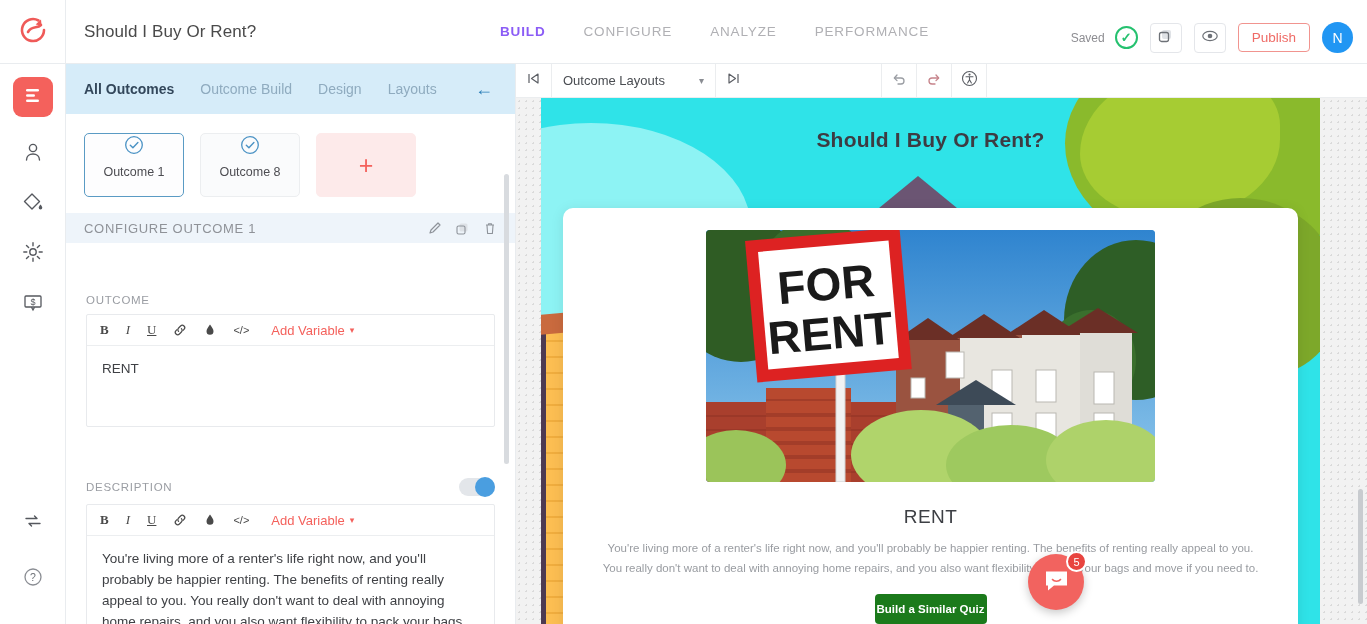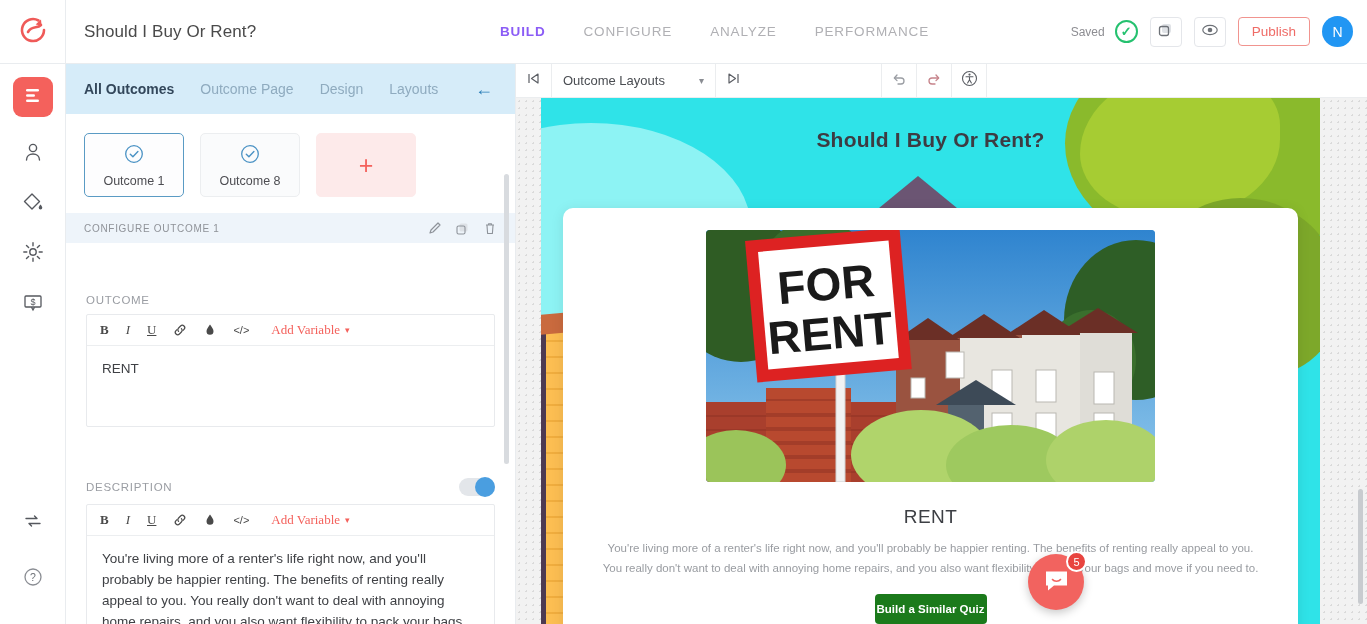--- a/index.html
+++ b/index.html
@@ -27,21 +27,21 @@
   .nav-tabs {
     position: absolute; left: 500px; top: 0; height: 63px;
     display: flex; align-items: center; gap: 38px;
   }
   .nav-tab {
     font-size: 13.5px; letter-spacing: .85px; color: #b0b0b4;
     cursor: pointer; font-weight: 400;
   }
   .nav-tab.active { color: #8b5cf6; font-weight: 700; }
   .header-right {
-    position: absolute; right: 14px; top: 0; height: 63px;
+    position: absolute; right: 14px; top: 6px; height: 63px;
     display: flex; align-items: center; gap: 12px;
   }
   .saved-label { font-size: 12px; color: #8d8d92; }
   .check-circle {
     width: 23px; height: 23px; border-radius: 50%;
     border: 2px solid #25c16f; display: flex; align-items: center;
     justify-content: center; color: #25c16f; font-size: 13px;
     font-weight: bold; line-height: 1; margin-left: -2px;
   }
   .icon-btn {
@@ -83,34 +83,34 @@
   }
   .panel-tab { font-size: 14px; color: #8fabbf; cursor: pointer; }
   .panel-tab.active { color: #33475b; font-weight: 600; }
   .panel-back {
     position: absolute; right: 22px; top: 50%; transform: translateY(-50%);
     cursor: pointer; color: #2c7fb8; font-size: 18px; line-height: 1;
   }
   .outcome-cards { display: flex; gap: 16px; padding: 19px 18px 16px 18px; }
   .ocard {
     width: 100px; height: 64px; border-radius: 5px; display: flex;
-    flex-direction: column; align-items: center; justify-content: center;
+    flex-direction: column; align-items: center; 
     gap: 5px; cursor: pointer; background: #fafbfc; border: 1px solid #eceef0;
   }
   .ocard.active { border: 1.5px solid #5a9bc4; background: #fdfdfe; }
   .ocard-label { font-size: 12.5px; color: #4d4d52; }
   .ocard.add { background: #fdeaea; border: 1px solid #fdeaea;
     justify-content: center; }
   .plus { color: #f4615c; font-size: 25px; line-height: 1; font-weight: 300; }
 
   .configure-bar {
     height: 30px; background: #eef4fa; display: flex; align-items: center;
     padding: 0 18px; justify-content: space-between;
   }
-  .configure-title { font-size: 10px; letter-spacing: .7px; color: #8f9298; }
+  .configure-title { font-size: 13px; letter-spacing: .7px; color: #8f9298; }
   .configure-icons { display: flex; gap: 13px; align-items: center; }
   .configure-icons span { cursor: pointer; display: flex; }
 
   .field-block { padding: 16px 20px 0 20px; margin-top: 35px; }
   .field-label {
     font-size: 11.5px; letter-spacing: .7px; color: #9a9da3; margin-bottom: 8px;
     display: flex; align-items: center; justify-content: space-between;
   }
   .toggle {
     width: 36px; height: 18px; border-radius: 10px; background: #e3e6ea;
@@ -121,21 +121,21 @@
     border-radius: 50%; background: #4a9ee0;
   }
   .rte { border: 1px solid #e8eaed; border-radius: 2px; background: #fff; }
   .rte-toolbar {
     display: flex; align-items: center; gap: 17px; padding: 7px 13px;
     border-bottom: 1px solid #eceef0; font-size: 13px; color: #4a4a4a;
   }
   .rte-toolbar .tool { cursor: pointer; display: flex; align-items: center; }
   .add-variable {
     color: #f4615c; font-size: 13px; cursor: pointer; display: flex;
-    align-items: center; gap: 5px; margin-left: 5px; font-family: Liberation Serif, serif;
+    align-items: center; gap: 5px; margin-left: 5px;
   }
   .rte-body {
     min-height: 80px; padding: 13px 15px; font-size: 13.5px; color: #3f4145;
     line-height: 1.55;
   }
   .rte-body.tall { min-height: 120px; }
   .panel-scroll {
     position: absolute; right: 6px; top: 110px; width: 5px; height: 290px;
     background: #d8dbdf; border-radius: 3px;
   }
@@ -386,21 +386,21 @@
         </svg>
       </span>
     </div>
     <div style="height:25px"></div>
   </div>
 
   <div class="panel">
 
     <div class="panel-tabs">
       <div class="panel-tab active">All Outcomes</div>
-      <div class="panel-tab">Outcome Page</div>
+      <div class="panel-tab">Outcome Build</div>
       <div class="panel-tab">Design</div>
       <div class="panel-tab">Layouts</div>
       <div class="panel-back">←</div>
     </div>
 
     <div class="outcome-cards">
       <div class="ocard active">
         <span>
           <svg width="22" height="22" viewBox="0 0 22 22">
             <circle cx="11" cy="11" r="8.3" fill="none" stroke="#4a92c4" stroke-width="1.3"></circle>

